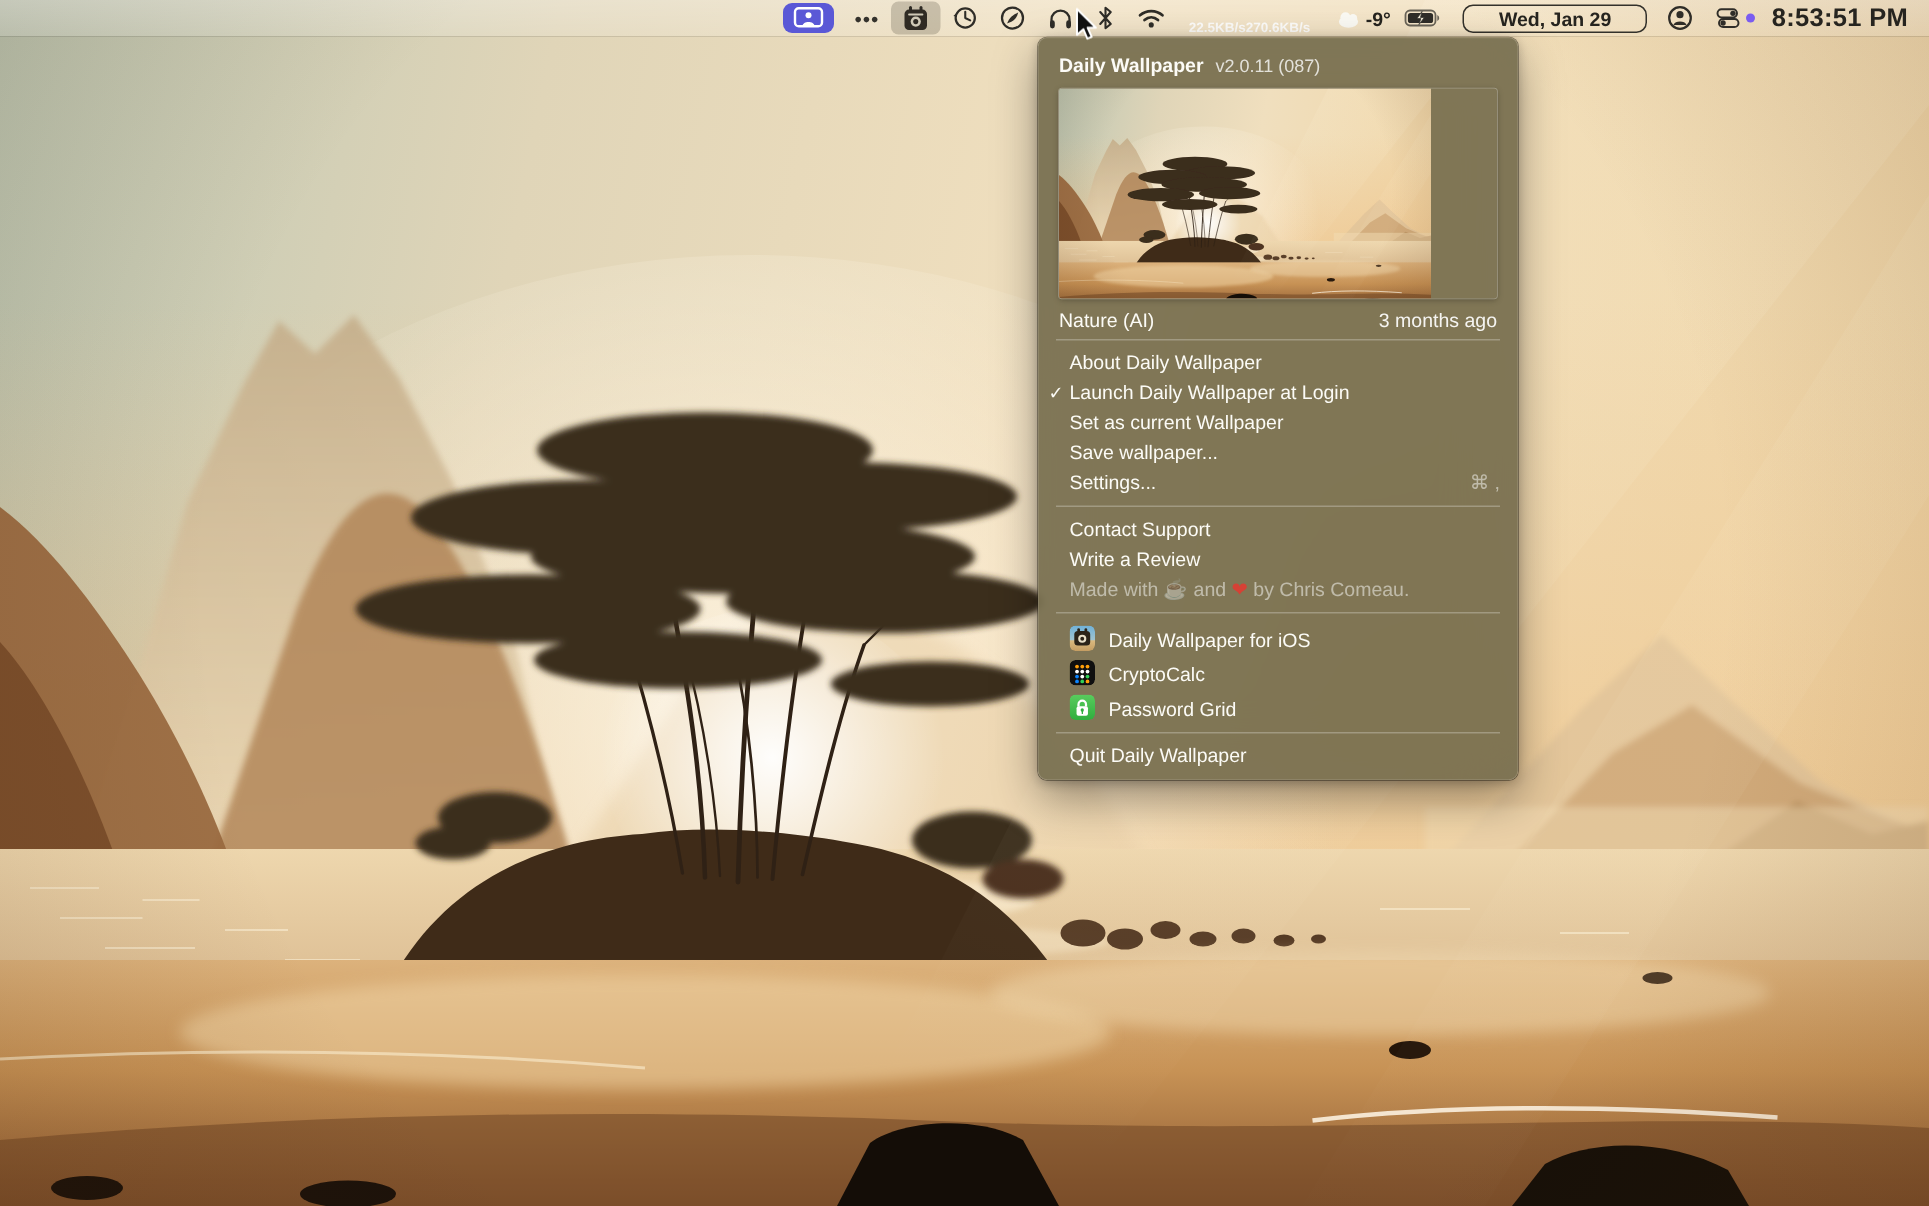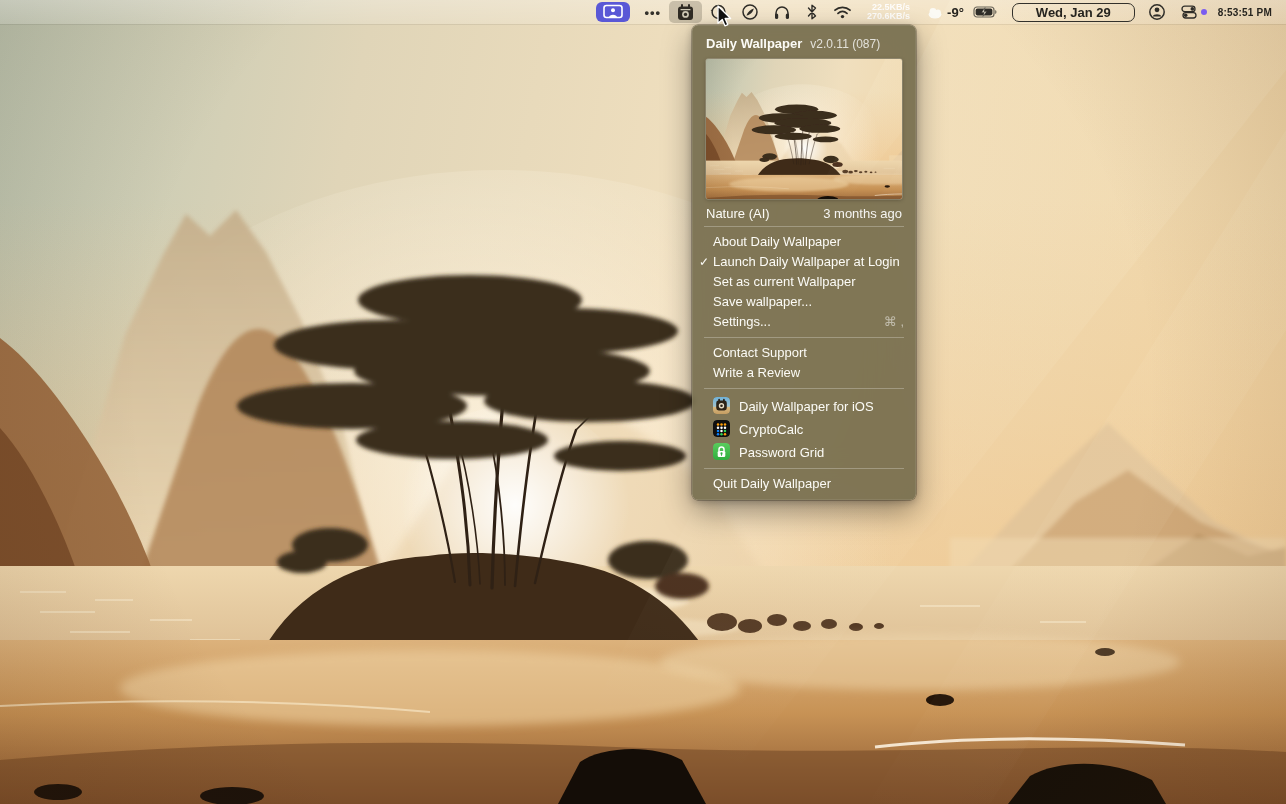--- a/index.html
+++ b/index.html
@@ -20,32 +20,32 @@
     padding:0 6px 0 0;
     background:linear-gradient(rgba(255,255,255,.30),rgba(255,255,255,.16));
     box-shadow:0 .5px 0 rgba(0,0,0,.14);
     color:#26241f;
   }
   .mb-item{display:flex;align-items:center;justify-content:center;height:22px;padding:0 7px;border-radius:5px;}
   .mb-item svg{display:block;}
   .mb-btn-mirroring{background:#5a58d6;border-radius:6px;height:20px;padding:0 6px;margin-right:6px;}
   .mb-ellipsis{font-size:13px;font-weight:bold;letter-spacing:1px;color:#34322c;padding:0 8px;}
   .mb-item.active{background:rgba(56,50,36,.22);}
-  .mb-speeds{flex-direction:column;align-items:flex-end;justify-content:center;line-height:9.5px;
+  .mb-speeds{flex-direction:row;align-items:flex-end;justify-content:center;line-height:9.5px;
     font-size:9px;font-weight:bold;color:rgba(255,255,255,.92);padding:0 8px;}
   .mb-temp{font-size:13px;font-weight:600;margin-left:2px;}
   .mb-weather{padding-right:2px;}
   .mb-date{border:1.5px solid #33312b;border-radius:7px;padding:0 23px;height:17px;display:flex;align-items:center;
     font-size:13px;font-weight:600;margin:0 6px;}
-  .mb-time{font-size:10px;font-weight:600;padding:0 8px 0 4px;letter-spacing:.2px;}
+  .mb-time{font-size:17px;font-weight:600;padding:0 8px 0 4px;letter-spacing:.2px;}
   .cc-dot{width:6px;height:6px;border-radius:50%;background:#7a5cf0;margin-left:3px;}
 
   
   .menu{
-    position:absolute;left:692px;top:25px;width:224px;z-index:10;
+    position:absolute;left:692px;top:25px;width:320px;z-index:10;
     background:rgba(114,106,77,.90);
     backdrop-filter:blur(22px) saturate(150%);
     border-radius:6px;
     box-shadow:0 12px 30px rgba(0,0,0,.38),0 2px 8px rgba(0,0,0,.25),
                0 0 0 .5px rgba(40,34,20,.55), inset 0 0 0 .5px rgba(255,255,255,.14);
     color:#fcfbf6;font-size:13px;padding:5px 0 6px;box-sizing:border-box;
   }
   .menu-header{padding:6px 14px 2px;display:flex;align-items:baseline;gap:8px;}
   .menu-title{font-weight:bold;font-size:13px;}
   .menu-version{font-size:12px;color:rgba(255,255,255,.78);}
@@ -366,20 +366,29 @@
   </div>
 
   <div class="sep"></div>
 
   <div class="mi">
     <span>Contact Support</span>
   </div>
   <div class="mi">
     <span>Write a Review</span>
   </div>
+  <div class="mi disabled">
+    <span>
+      <span>Made with</span>
+      <span class="emoji">☕</span>
+      <span>and</span>
+      <span class="emoji emoji-heart">❤</span>
+      <span>by Chris Comeau.</span>
+    </span>
+  </div>
 
   <div class="sep"></div>
 
 
   <div class="app-row">
     <span class="app-icon">
       <svg width="17" height="17" viewBox="0 0 17 17">
         <defs>
             <linearGradient id="gios" x1="0" y1="0" x2="0" y2="1">
           <stop offset="0" stop-color="#6fb1d8"></stop>

